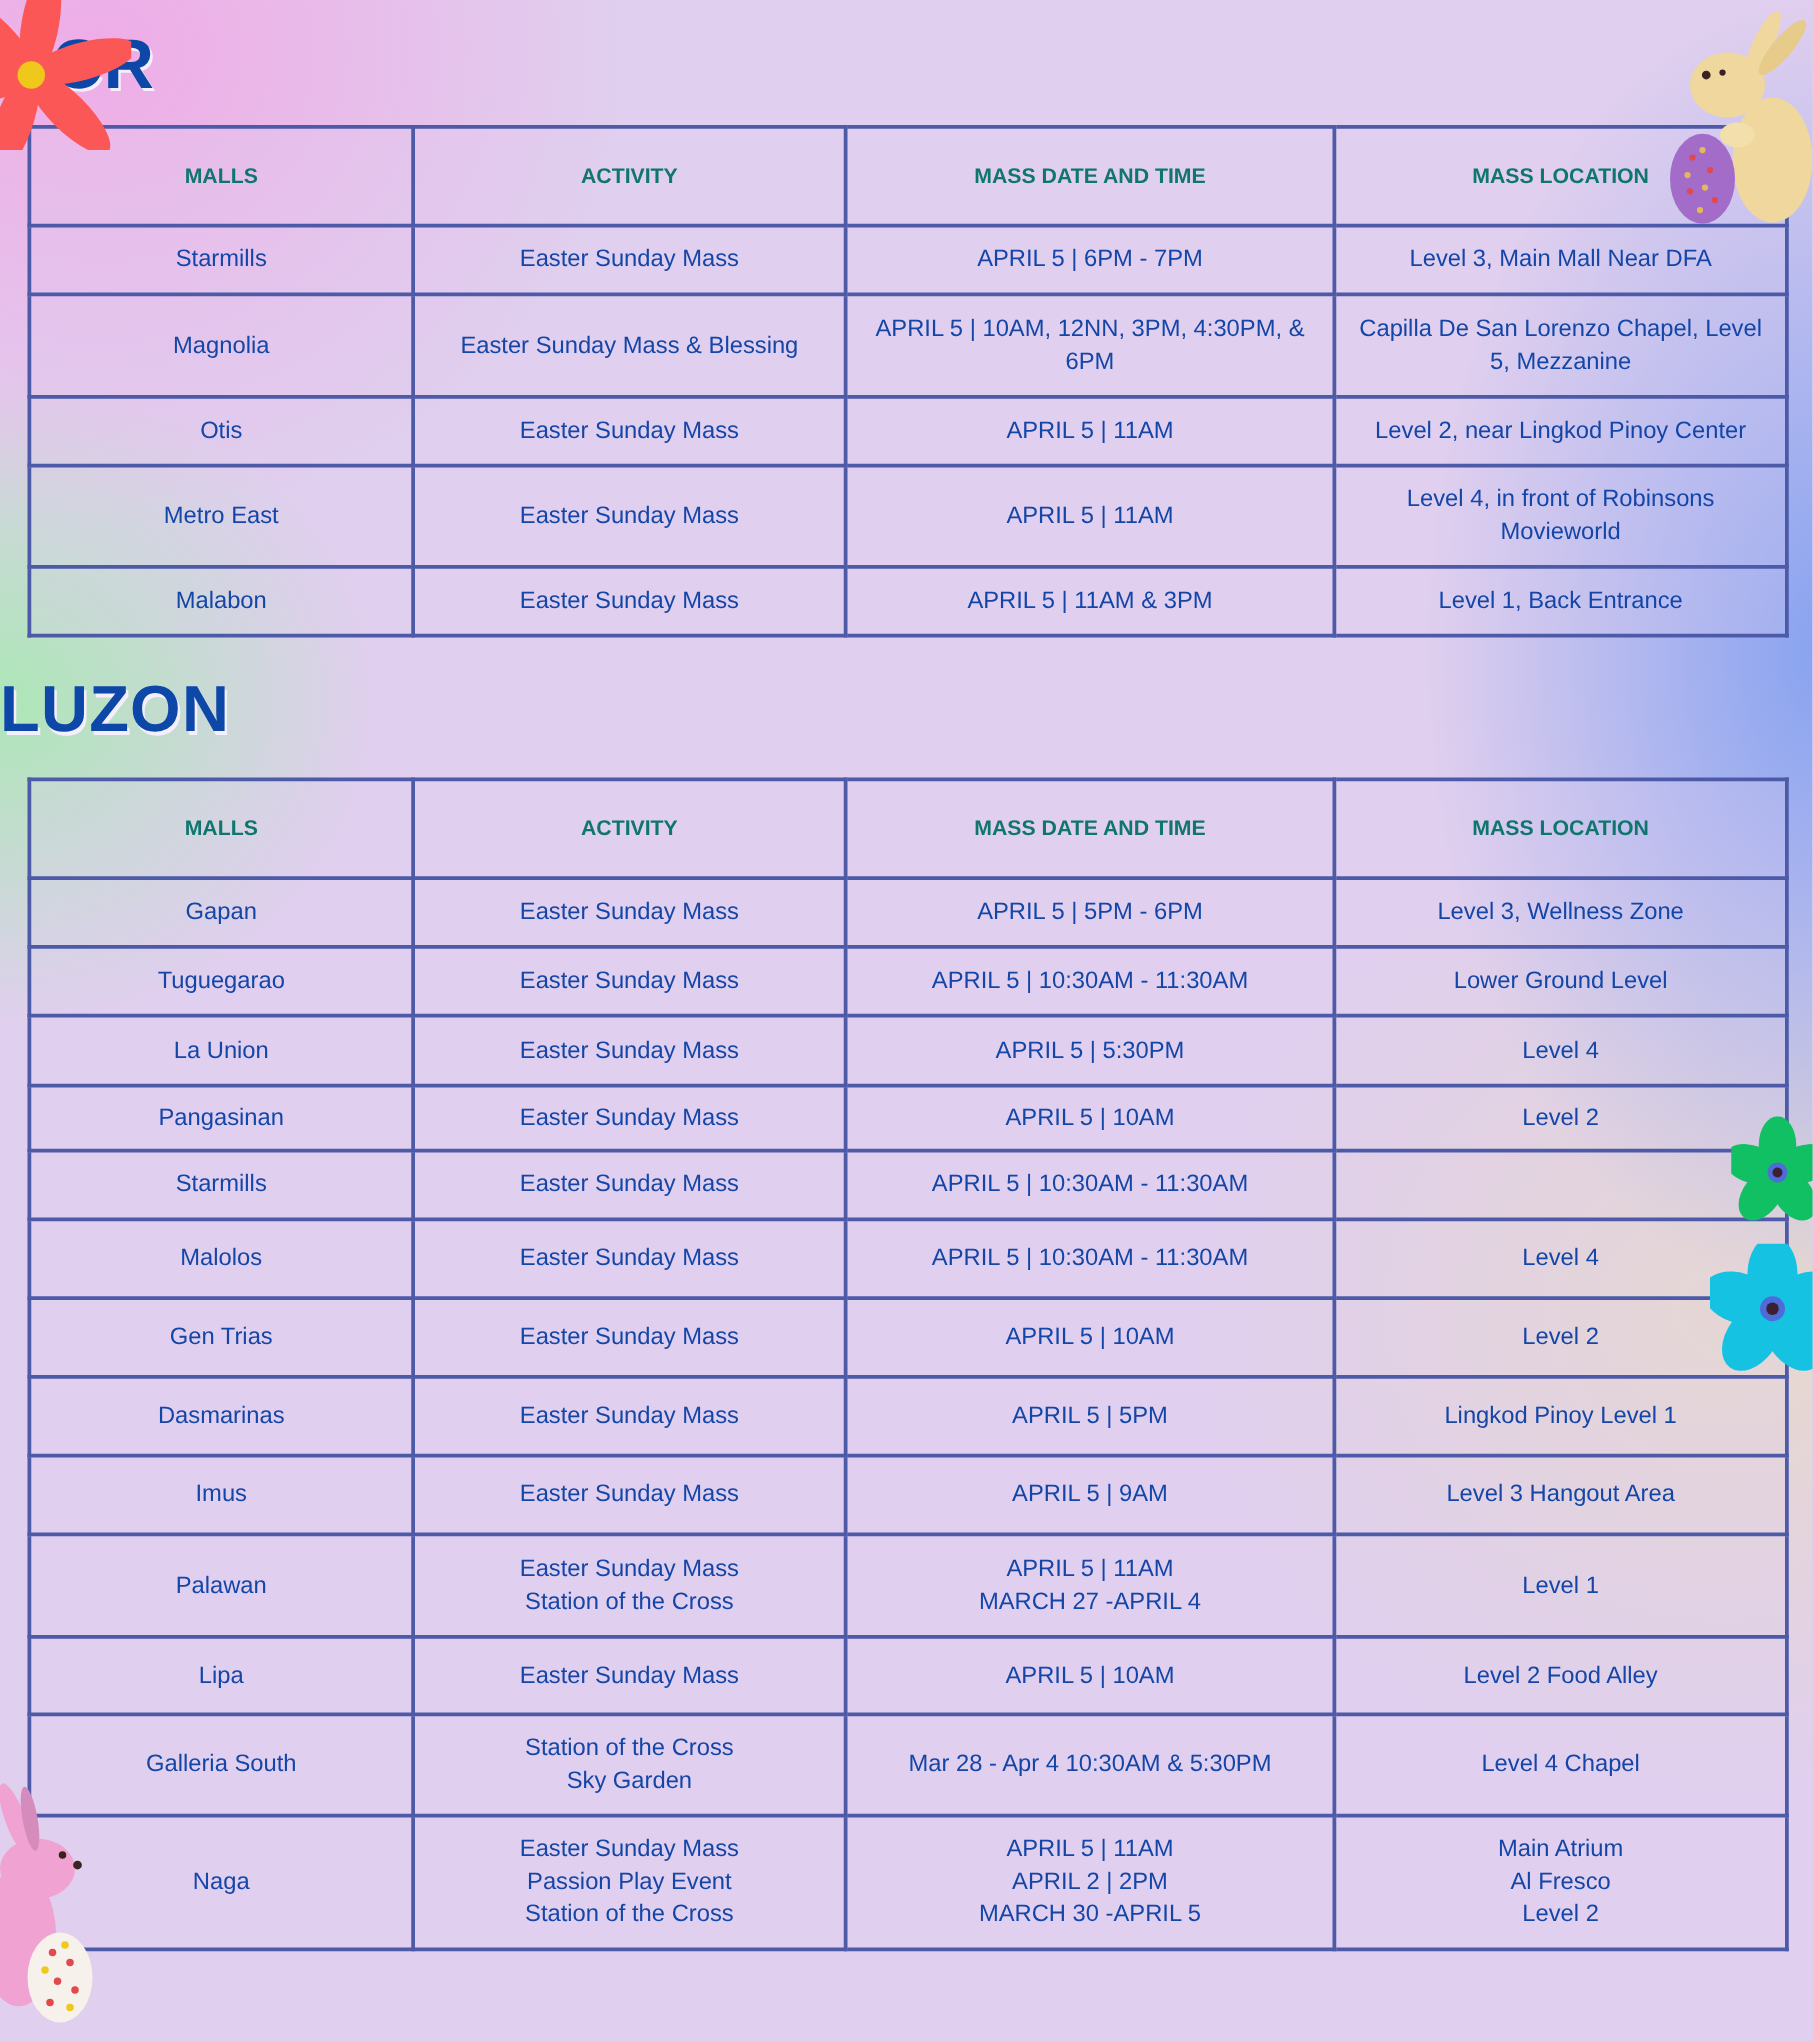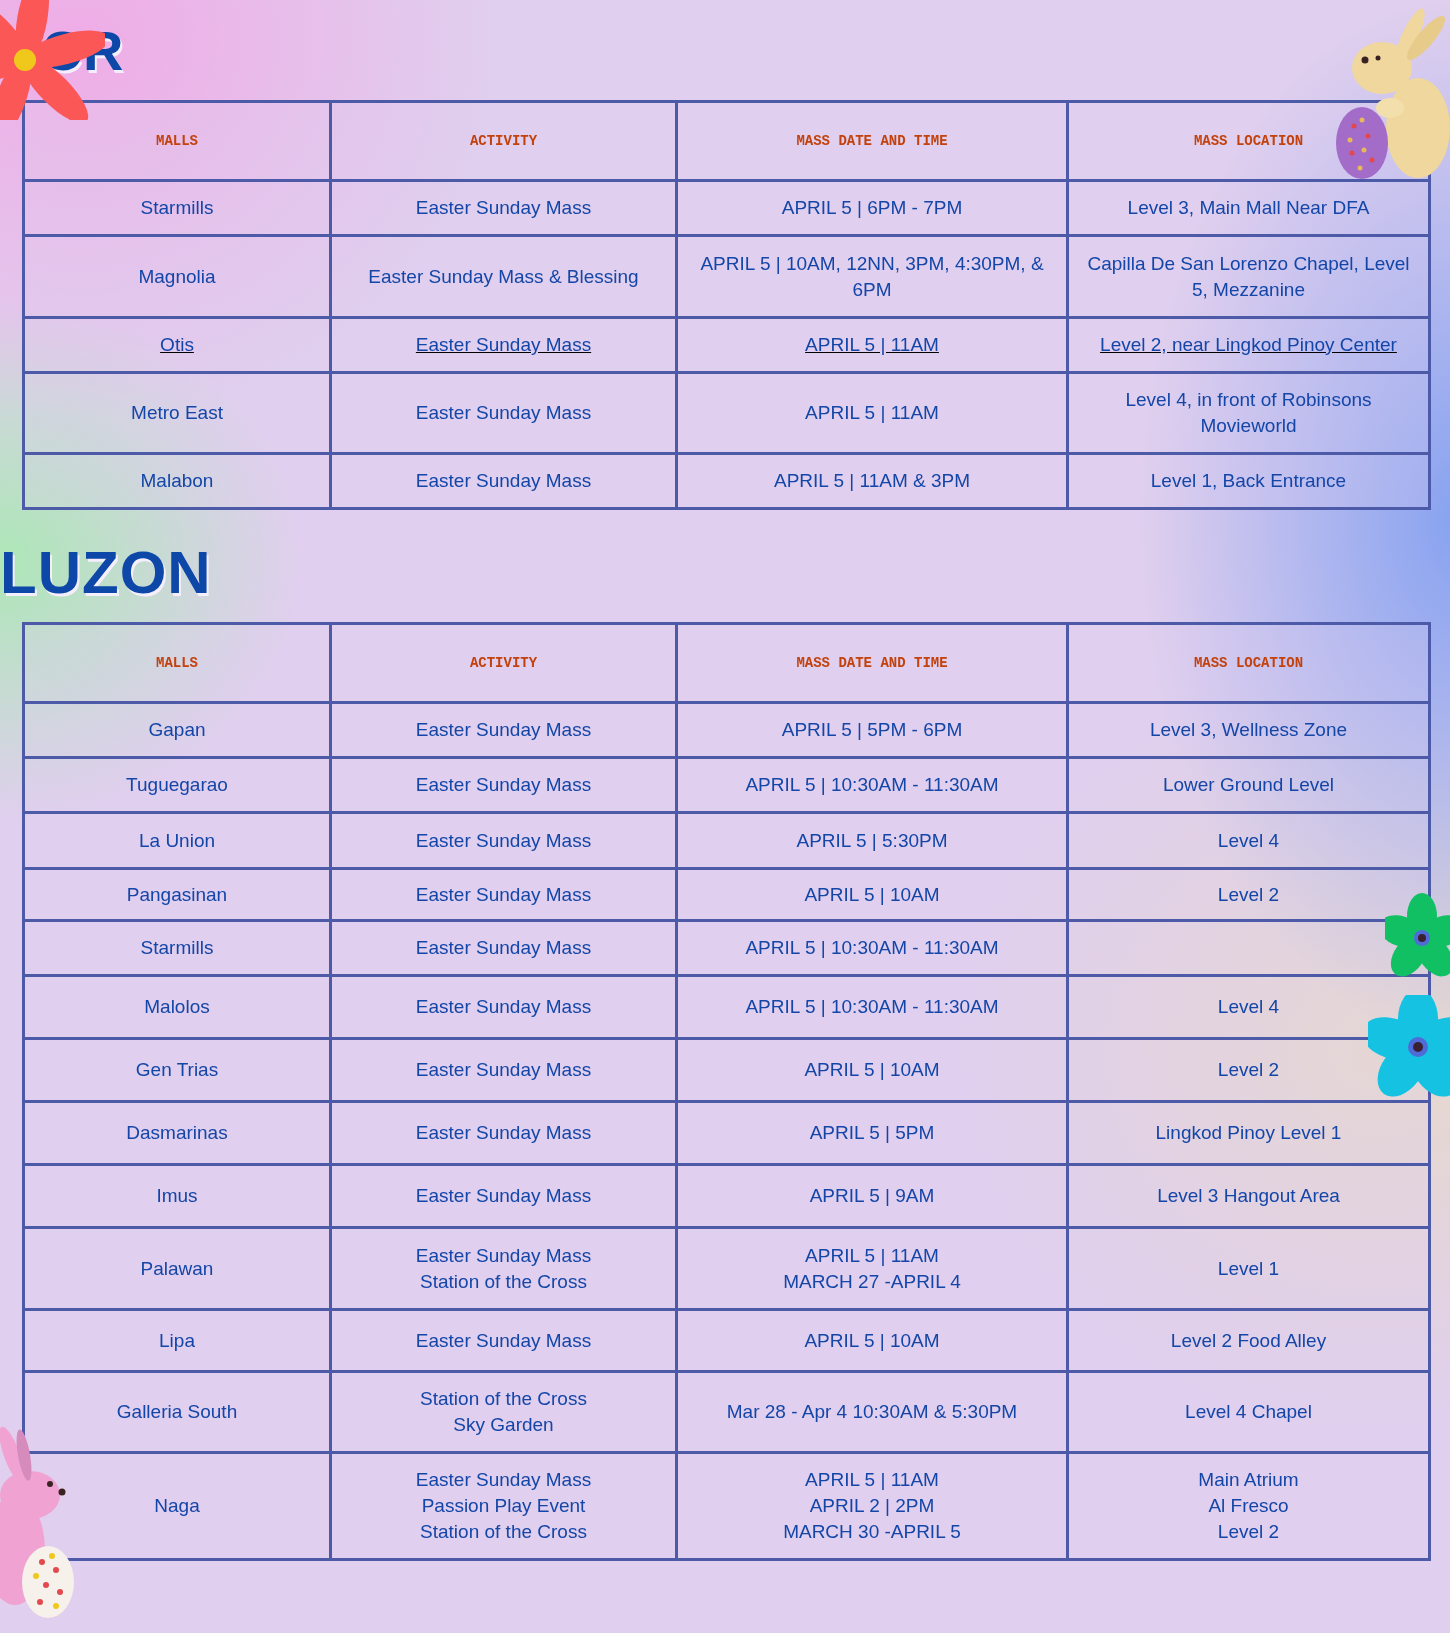--- a/index.html
+++ b/index.html
@@ -17,34 +17,34 @@
       radial-gradient(ellipse 420px 380px at 1380px 1050px, rgba(232,218,200,0.9), rgba(232,218,200,0) 100%),
       #e0cfee;
   }
   .title {
     position: absolute; left: 0; width: 1449px; text-align: left;
     color: #0d47a8; font-weight: 700; z-index: 2;
     letter-spacing: 1px;
     text-shadow: 2px 3px 0 #f5eefc;
   }
   #ncr-title { top: 18px; font-size: 56px; }
-  #luzon-title { top: 538px; font-size: 60px; }
+  #luzon-title { top: 538px; font-size: 52px; }
 
   table.sched {
     position: absolute; left: 22px; width: 1406px; z-index: 1;
     border-collapse: collapse; table-layout: fixed;
     background: rgba(225,208,238,0.25);
   }
   table.sched td, table.sched th {
     border: 3px solid #4c5aa8;
     text-align: center; vertical-align: middle;
     color: #1446a8; font-size: 19px; line-height: 26px;
     padding: 0 8px;
   }
-  table.sched th { font-weight: 700; font-size: 14px; color: #c2410c; font-family: Liberation Mono, monospace; }
+  table.sched th { font-weight: 700; font-size: 17px; color: #0f766e; }
   #ncr-table { top: 100px; }
   #luzon-table { top: 622px; }
   col.c1 { width: 307px; } col.c2 { width: 346px; } col.c3 { width: 391px; } col.c4 { width: 362px; }
   .line { display: block; }
 
   .deco { position: absolute; z-index: 3; }
 </style>
 </head>
 <body>
 
@@ -84,21 +84,21 @@
         <td>
           <span class="line">Easter Sunday Mass &amp; Blessing</span>
         </td>
         <td>
           <span class="line">APRIL 5 | 10AM, 12NN, 3PM, 4:30PM, &amp; 6PM</span>
         </td>
         <td>
           <span class="line">Capilla De San Lorenzo Chapel, Level 5, Mezzanine</span>
         </td>
       </tr>
-      <tr style="height: 55px; text-decoration: underline;">
+      <tr style="height: 55px;">
         <td>Otis</td>
         <td>
           <span class="line">Easter Sunday Mass</span>
         </td>
         <td>
           <span class="line">APRIL 5 | 11AM</span>
         </td>
         <td>
           <span class="line">Level 2, near Lingkod Pinoy Center</span>
         </td>

